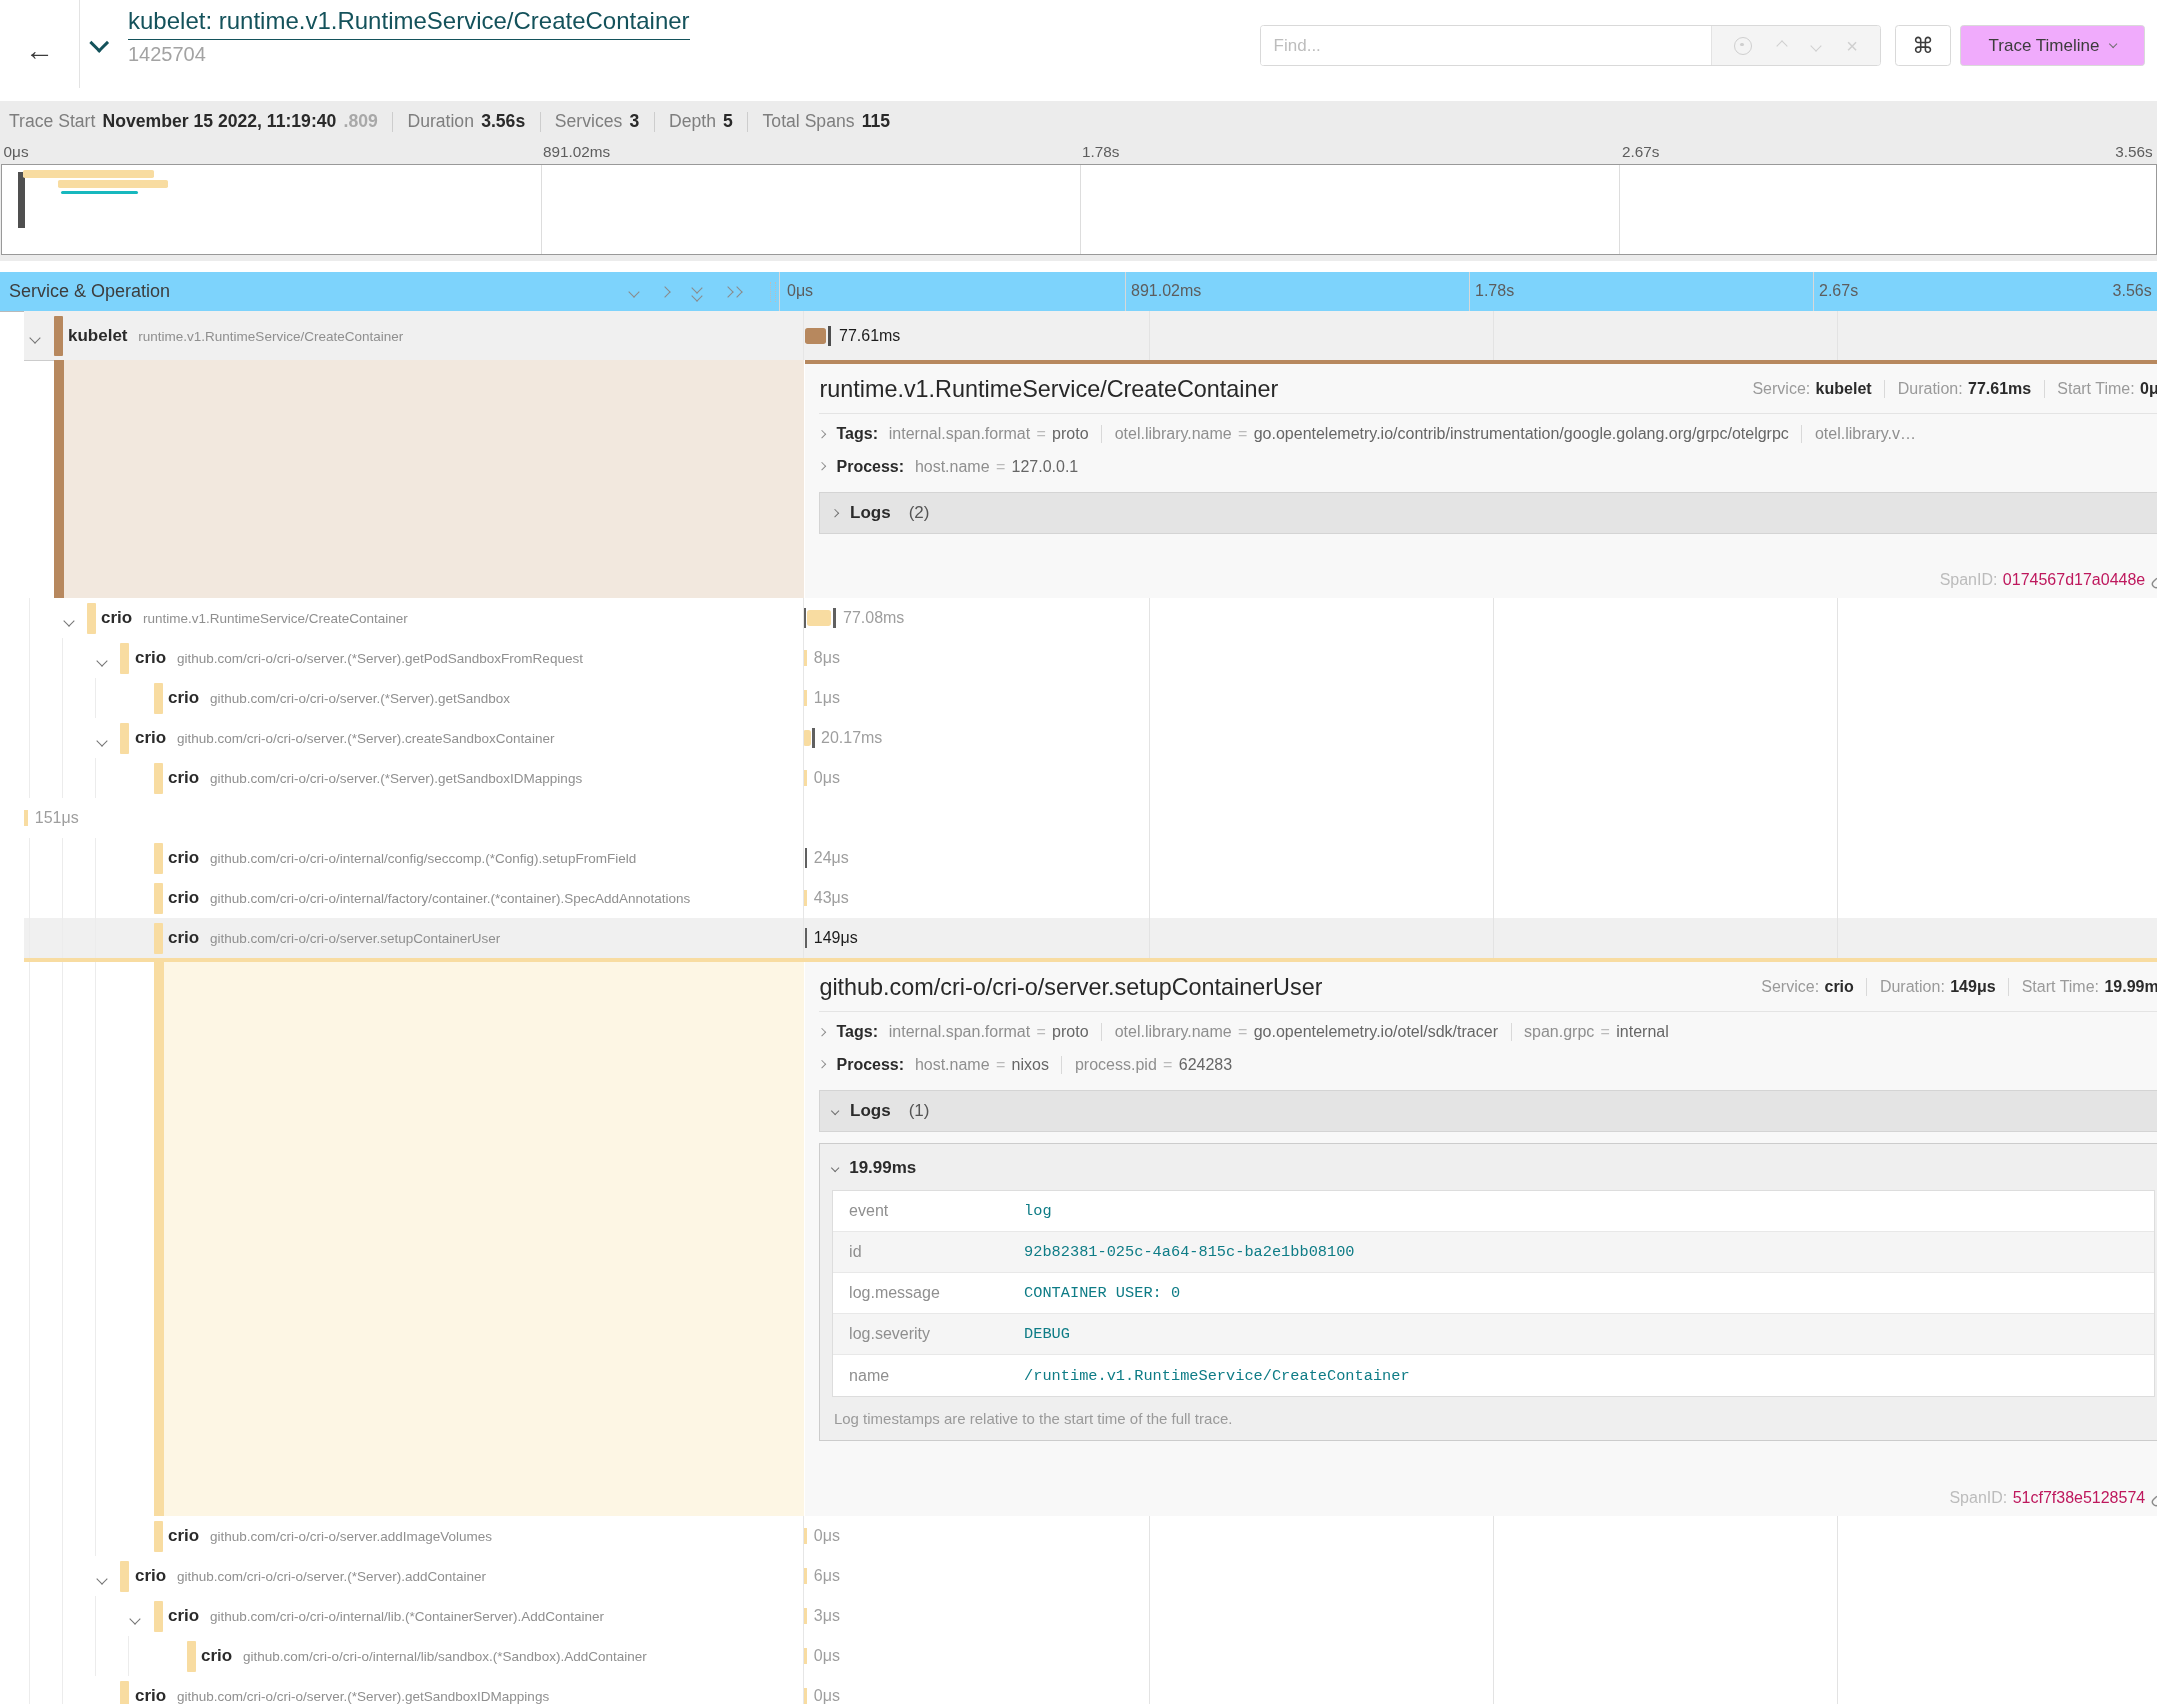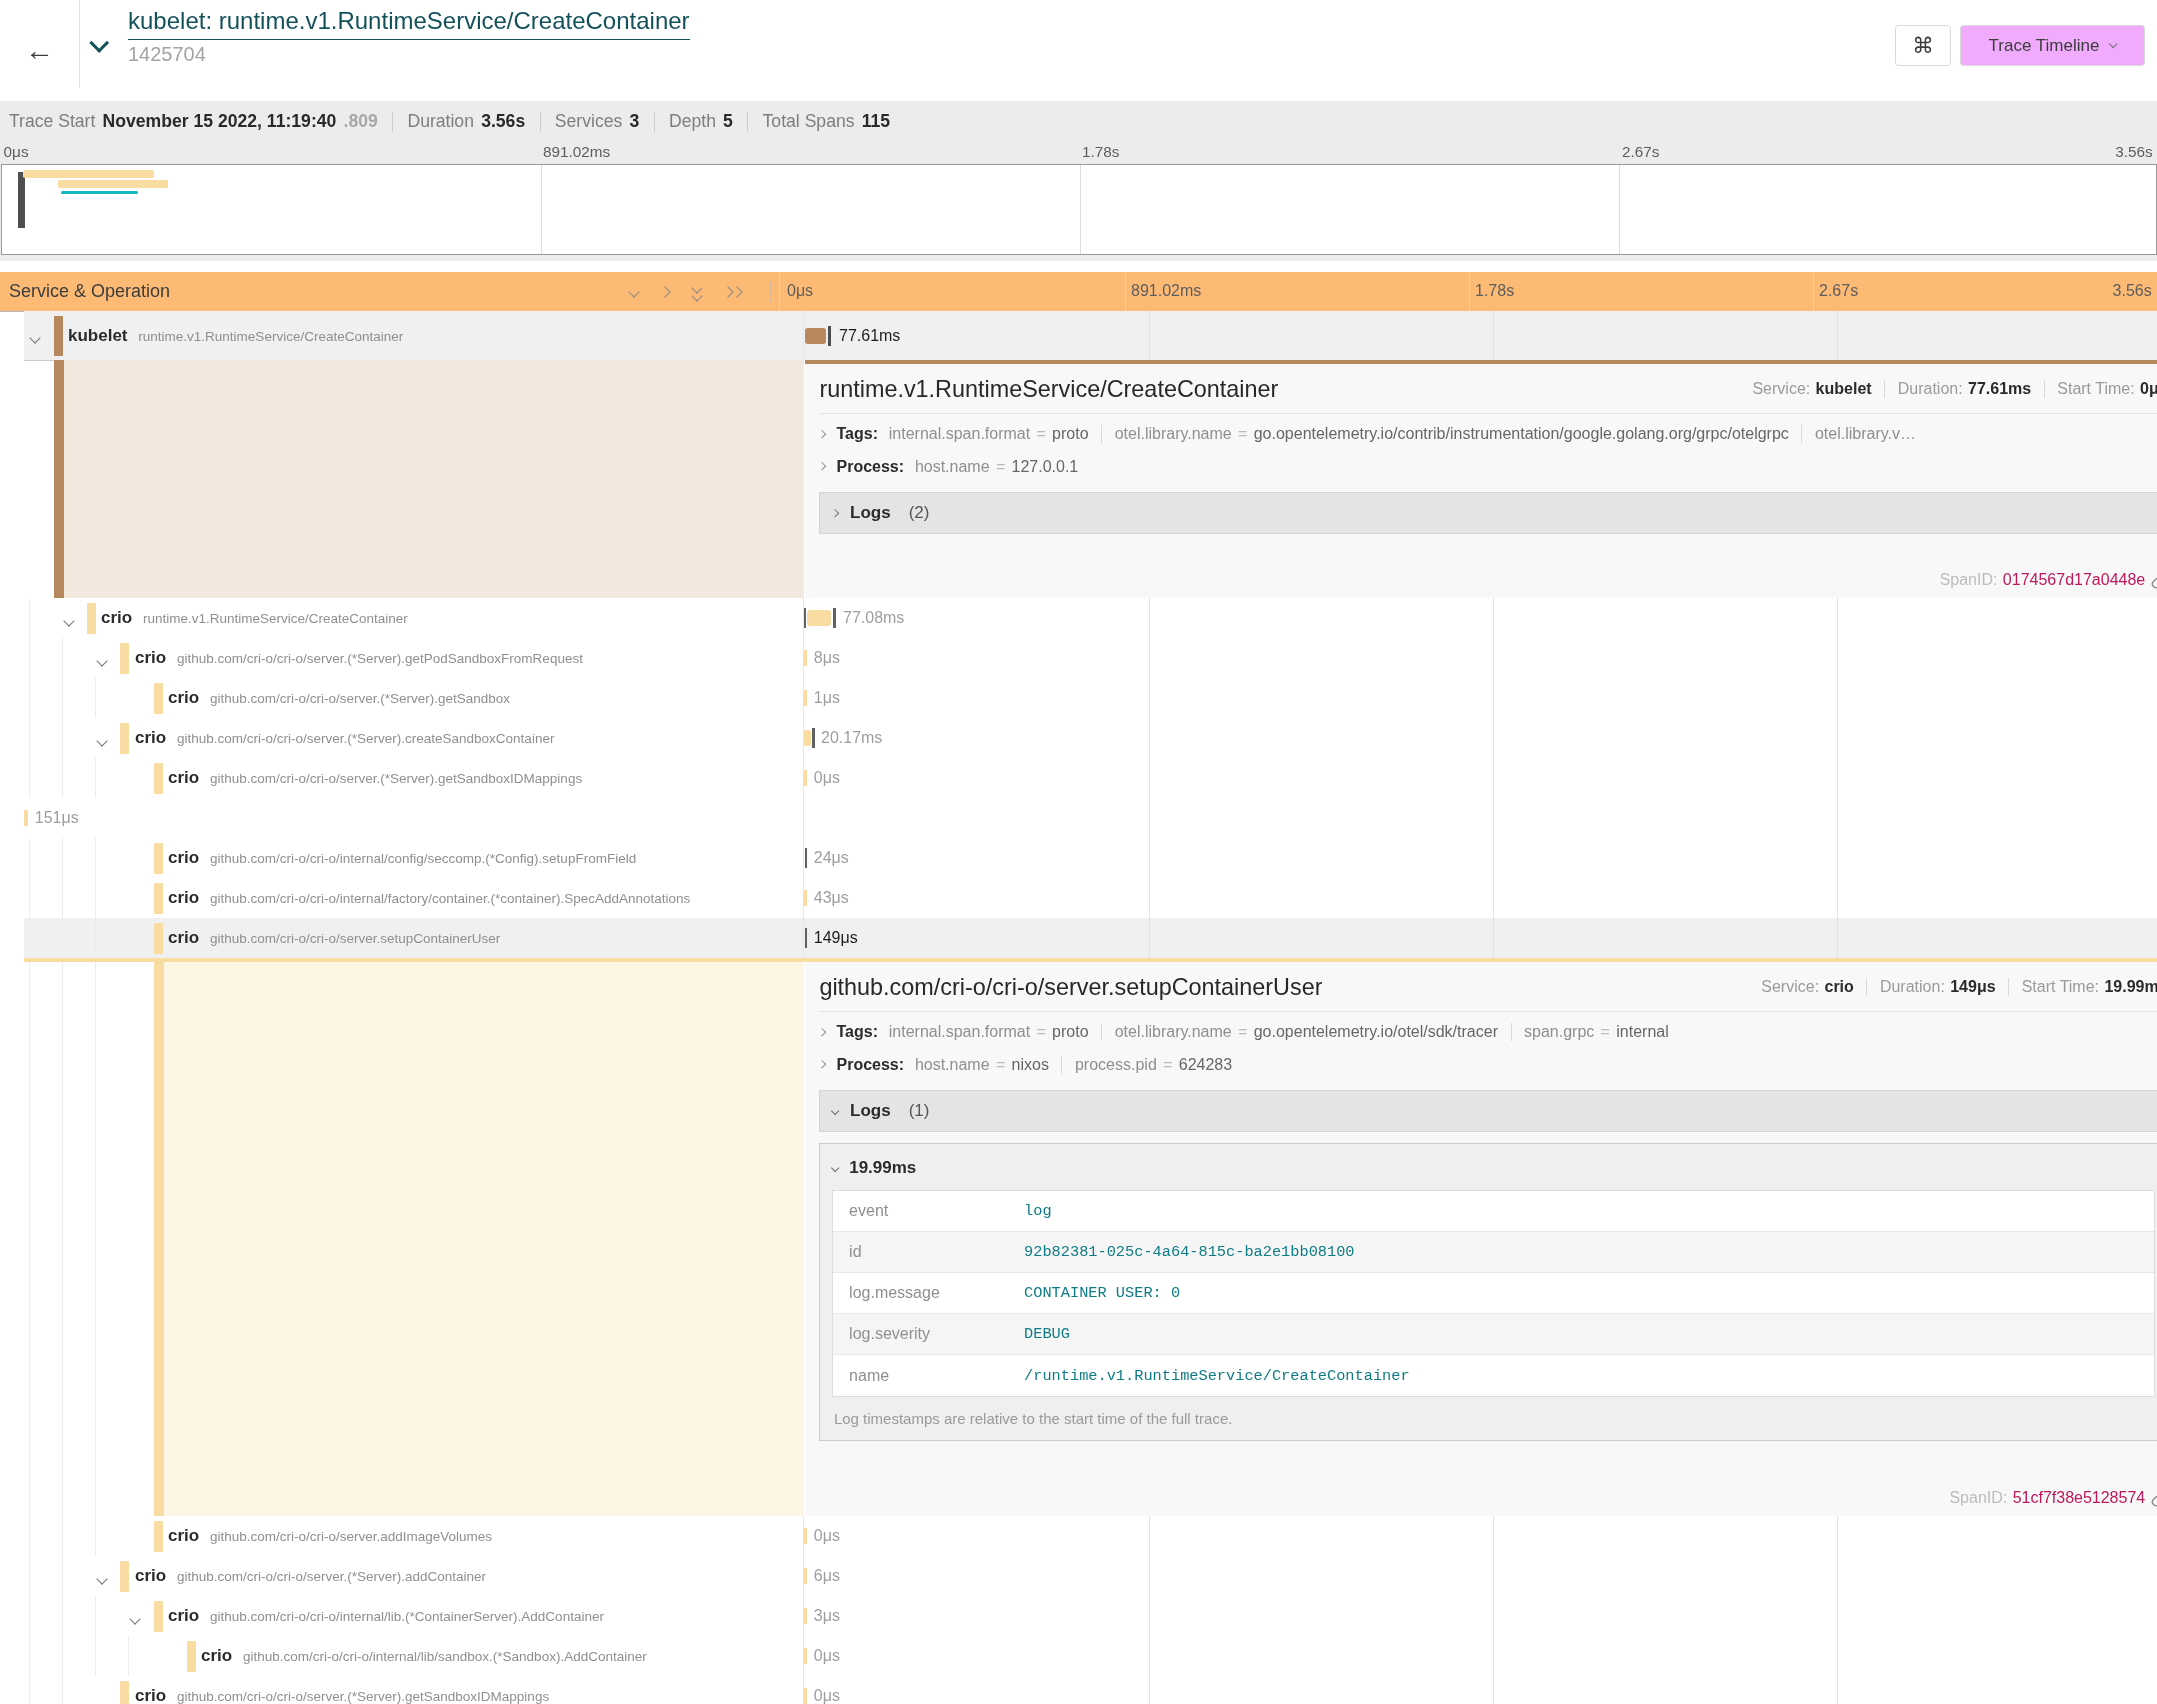--- a/index.html
+++ b/index.html
@@ -49,21 +49,21 @@
   .mini{position:absolute;left:0;top:141px;width:2158px;height:120px;background:#ececec;}
   .mini-ticks{position:absolute;left:0;top:1.8px;width:100%;height:20px;font-size:15.3px;color:#5d5d5d;}
   .mini-ticks span{position:absolute;top:0;}
   .mini-canvas{position:absolute;left:0.9px;top:22.5px;width:2156px;height:91px;background:#fff;
                border:0.9px solid #999;}
   .mini-grid{position:absolute;top:0;bottom:0;width:0.9px;background:#ddd;}
   .mini-bar{position:absolute;border-radius:1.8px;}
   .scrub{position:absolute;left:16px;top:7.2px;width:7.2px;height:56px;background:#4f4f4f;cursor:ew-resize;}
 
   
-  .colhdr{position:absolute;left:0;top:272px;width:2158px;height:40px;background:#fdba74;
+  .colhdr{position:absolute;left:0;top:272px;width:2158px;height:40px;background:#7dd3fc;
           border-bottom:0.9px solid #b9b9b9;}
   .so-label{position:absolute;left:9px;top:9px;font-size:18px;font-weight:500;color:#3d3d3d;}
   .hdr-icons{position:absolute;left:630px;top:0;height:40px;display:flex;align-items:center;gap:23.4px;}
   .hdr-icons .chev{border-color:#8a8a8a;cursor:pointer;}
   .dbl{display:inline-flex;flex-direction:column;gap:0.9px;cursor:pointer;}
   .dblr{display:inline-flex;gap:0.9px;cursor:pointer;}
   .grip{position:absolute;left:770px;top:10px;width:6.3px;height:20px;border-left:1.8px dotted #bdbdbd;
         border-right:1.8px dotted #bdbdbd;cursor:col-resize;}
   .col-vline{position:absolute;top:0;height:40px;width:0.9px;background:#d8d8d8;}
   .tl-tick{position:absolute;top:10px;font-size:16px;color:#5d5d5d;}
@@ -137,20 +137,29 @@
 <div id="app">
 
   <div class="hdr">
     <div class="back-btn">
       <span>←</span>
     </div>
     <div class="hdr-vline"></div>
     <span class="hdr-chev"><i class="chev down big"></i></span>
     <div class="ttl">kubelet: runtime.v1.RuntimeService/CreateContainer</div>
     <div class="trace-id">1425704</div>
+    <div class="findwrap">
+      <input placeholder="Find..." style="">
+      <div class="find-tools">
+        <span class="target-ic"></span>
+        <i class="chev" style="transform:rotate(-135deg)"></i>
+        <i class="chev down"></i>
+        <span class="xgl">×</span>
+      </div>
+    </div>
     <div class="sqbtn">
       <span>⌘</span>
     </div>
     <div class="viewsel">
       <span>Trace Timeline</span>
       <i class="chev down"></i>
     </div>
   </div>
 
   <div class="meta">

